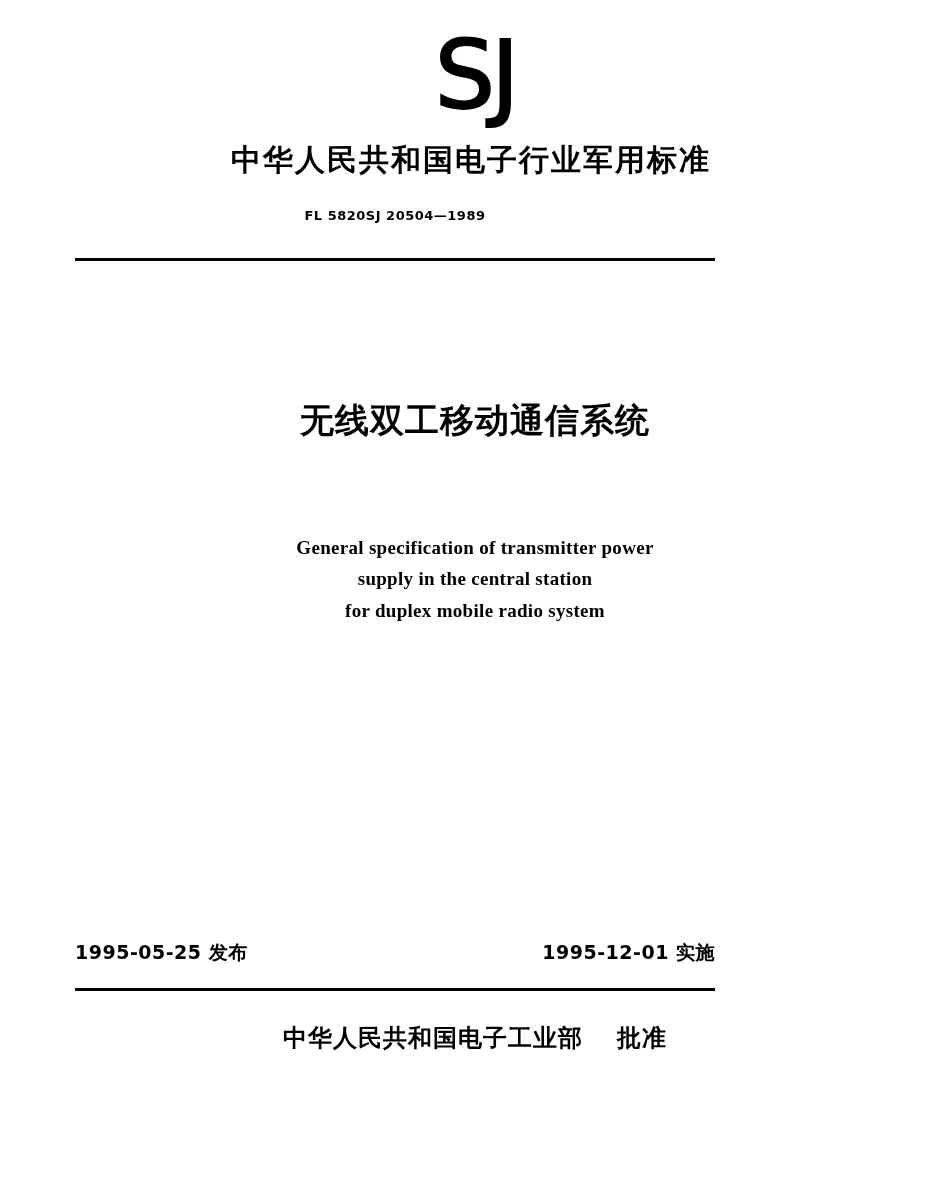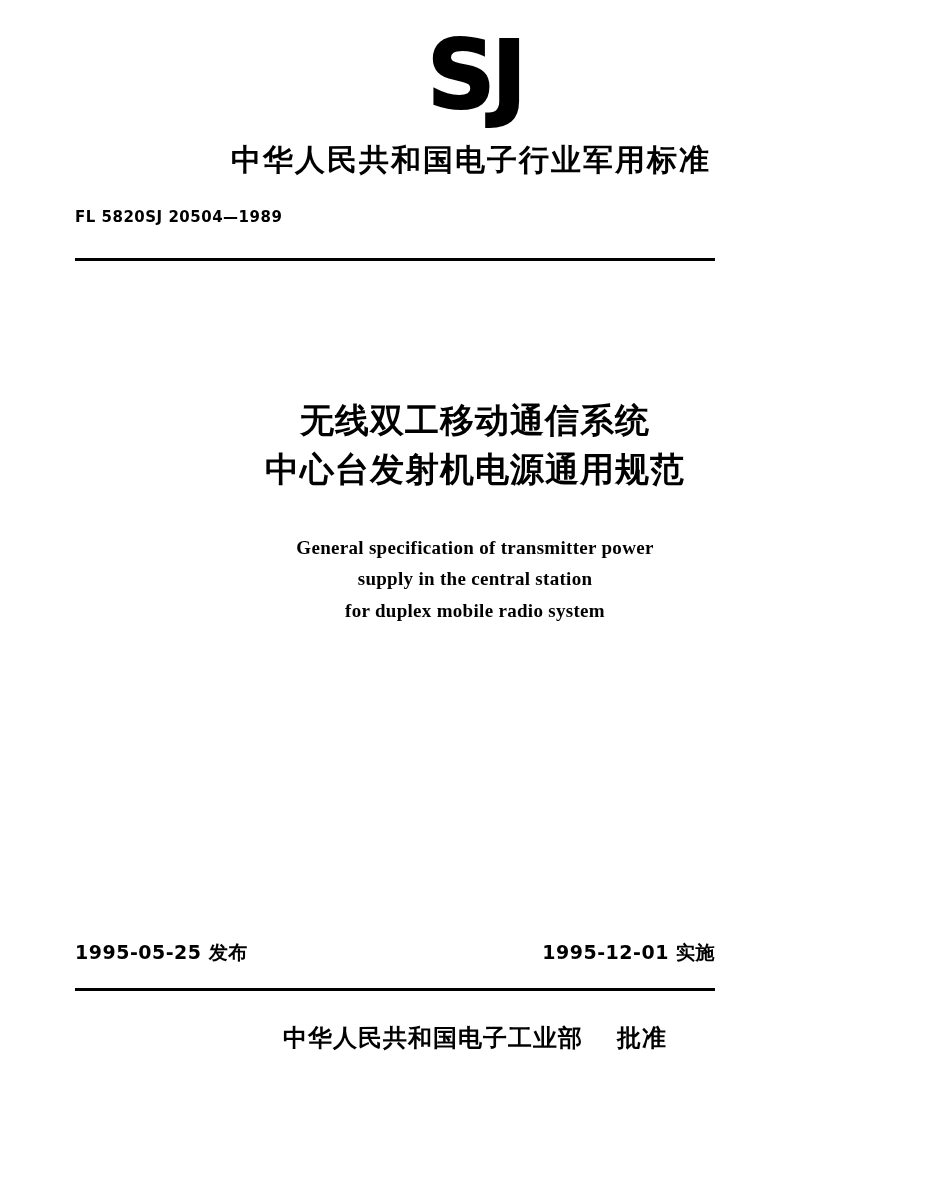--- a/index.html
+++ b/index.html
@@ -24,21 +24,21 @@
   }
 
   
   .sj-logo {
     position: absolute;
     left: 0;
     top: 28px;
     width: 950px;
     text-align: center;
     font-family: "DejaVu Sans", sans-serif;
-    font-weight: bold;
+    font-weight: normal;
     font-size: 95px;
     letter-spacing: -4px;
     line-height: 1;
     -webkit-text-stroke: 2px #000;
   }
 
   
   .cn-header {
     position: absolute;
     left: 0;
@@ -51,25 +51,25 @@
     letter-spacing: 2px;
   }
 
   
   .code-row {
     position: absolute;
     left: 75px;
     top: 208px;
     width: 640px;
     display: flex;
-    justify-content: flex-start;
+    justify-content: center;
     align-items: baseline;
     font-family: "DejaVu Sans", "Liberation Sans", sans-serif;
     font-weight: bold;
-    font-size: 15px;
+    font-size: 13px;
     letter-spacing: 0.5px;
   }
 
   .rule-top {
     position: absolute;
     left: 75px;
     top: 258px;
     width: 640px;
     height: 3px;
     background: #000;
@@ -153,21 +153,20 @@
 
   <div class="code-row">
     <span>FL 5820</span>
     <span>SJ 20504—1989</span>
   </div>
 
   <div class="rule-top"></div>
 
   <div class="title-cn">
     <div>无线双工移动通信系统</div>
-    <div>中心台发射机电源通用规范</div>
   </div>
 
   <div class="title-en">
     <div>General specification of transmitter power</div>
     <div>supply in the central station</div>
     <div>for duplex mobile radio system</div>
   </div>
 
   <div class="dates-row">
     <span>1995-05-25 发布</span>

